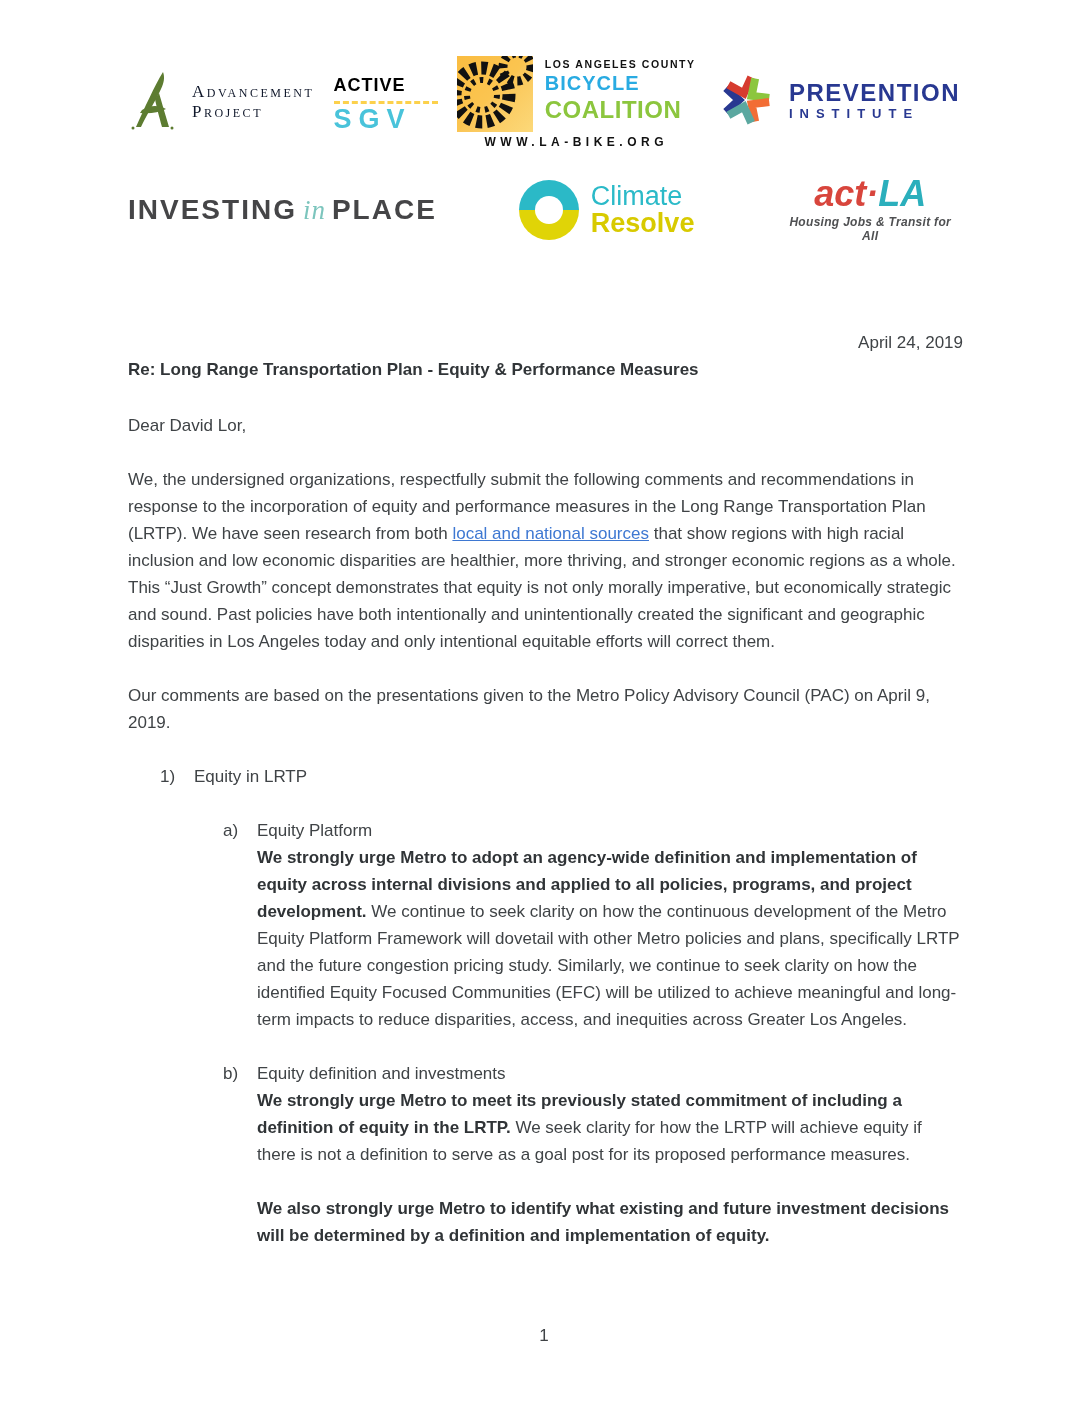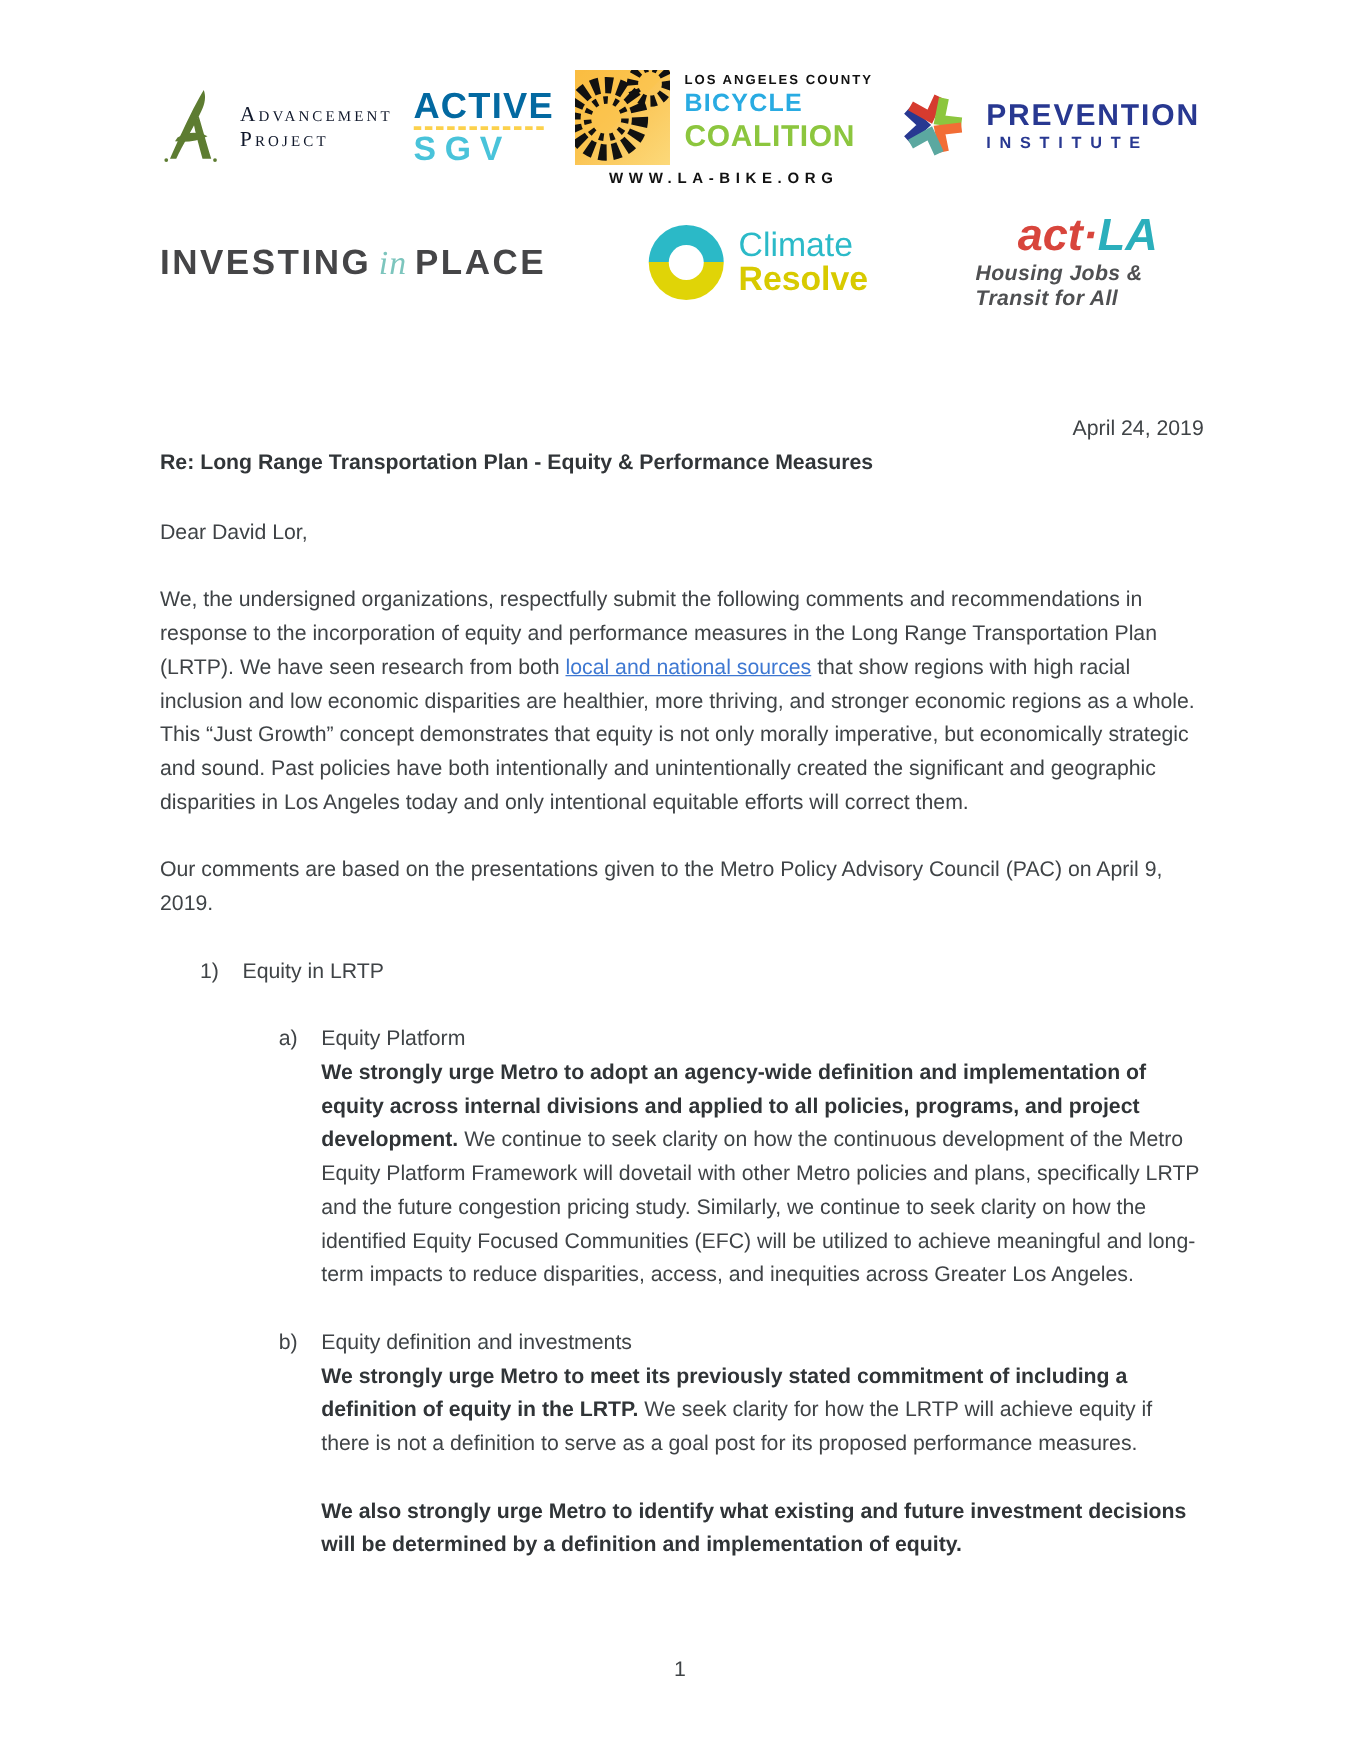--- a/index.html
+++ b/index.html
@@ -16,21 +16,21 @@
   .logo-row{display:flex;align-items:center;}
   .logo-row-1{justify-content:space-between;height:100px;}
   .logo-row-2{margin-top:22px;height:72px;}
   .logo{display:flex;align-items:center;}
 
   
   .ap-text{margin-left:8px;font-family:"Liberation Serif",serif;
     font-variant:small-caps;color:#0f172a;font-size:17px;letter-spacing:2.5px;line-height:20px;}
   
   .asgv{display:flex;flex-direction:column;align-items:flex-start;}
-  .asgv-top{font-size:29px;font-weight:800;color:#0369a1;letter-spacing:1px;line-height:26px;}
+  .asgv-top{font-size:18px;font-weight:800;color:#000000;letter-spacing:1px;line-height:26px;}
   .asgv-dash{width:104px;border-top:3.5px dashed #fcd14c;margin:3px 0 2px 0;}
   .asgv-bottom{font-size:27px;font-weight:800;color:#49c3da;letter-spacing:7px;line-height:26px;}
   
   .lacbc{display:flex;flex-direction:column;}
   .lacbc-main{display:flex;align-items:flex-start;}
   .lacbc-sq{width:76px;height:76px;flex:0 0 auto;}
   .lacbc-txt{margin-left:12px;display:flex;flex-direction:column;}
   .lacbc-county{font-size:10.5px;font-weight:700;color:#111;letter-spacing:1.6px;margin-top:2px;}
   .lacbc-bicycle{font-size:20px;font-weight:800;color:#29abe2;line-height:27px;letter-spacing:1px;}
   .lacbc-coalition{font-size:24px;font-weight:800;color:#8cc63e;line-height:25px;letter-spacing:0.5px;}
@@ -52,21 +52,21 @@
     border-radius:50%;background:#fff;}
   .cr-txt{margin-left:12px;line-height:27px;}
   .cr-l1{font-size:27px;font-weight:300;color:#2bbac8;}
   .cr-l2{font-size:27px;font-weight:800;color:#d8ca00;}
   
   .actla{display:flex;flex-direction:column;margin-left:86px;font-style:italic;}
   .actla-word{font-size:36px;font-weight:800;line-height:34px;letter-spacing:0;}
   .actla-act{color:#d8453c;}
   .actla-dot{color:#d8453c;}
   .actla-la{color:#2bafbc;}
-  .actla-tag{font-size:17px;font-weight:700;color:#4f5052;margin-top:4px;letter-spacing:0.3px;}
+  .actla-tag{font-size:12px;font-weight:700;color:#4f5052;margin-top:4px;letter-spacing:0.3px;text-align:center;}
 
   
   .body{padding:0 125px 0 128px;font-size:17px;line-height:27px;}
   .date{margin-top:83px;text-align:right;}
   .subject{font-weight:700;color:#313538;margin-top:0px;}
   .salutation{margin-top:29px;}
   p.para{margin:27px 0 0 0;}
   a.doc-link{color:#3e78d2;text-decoration:underline;cursor:pointer;}
   b,.bold{font-weight:700;color:#303437;}
   .li{display:flex;}

